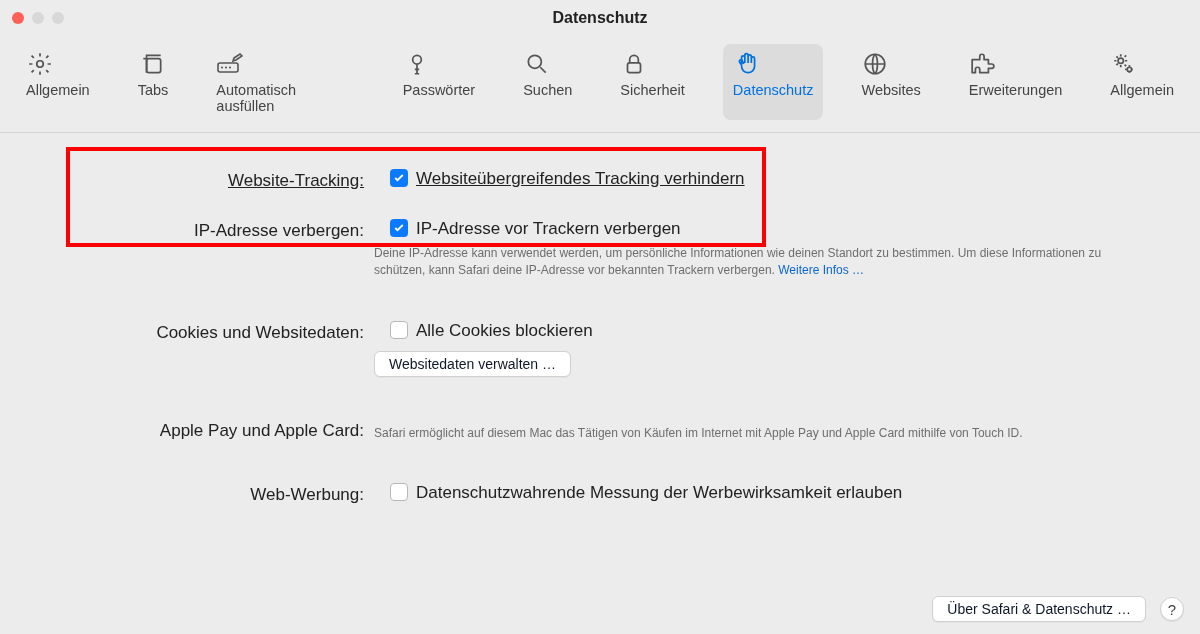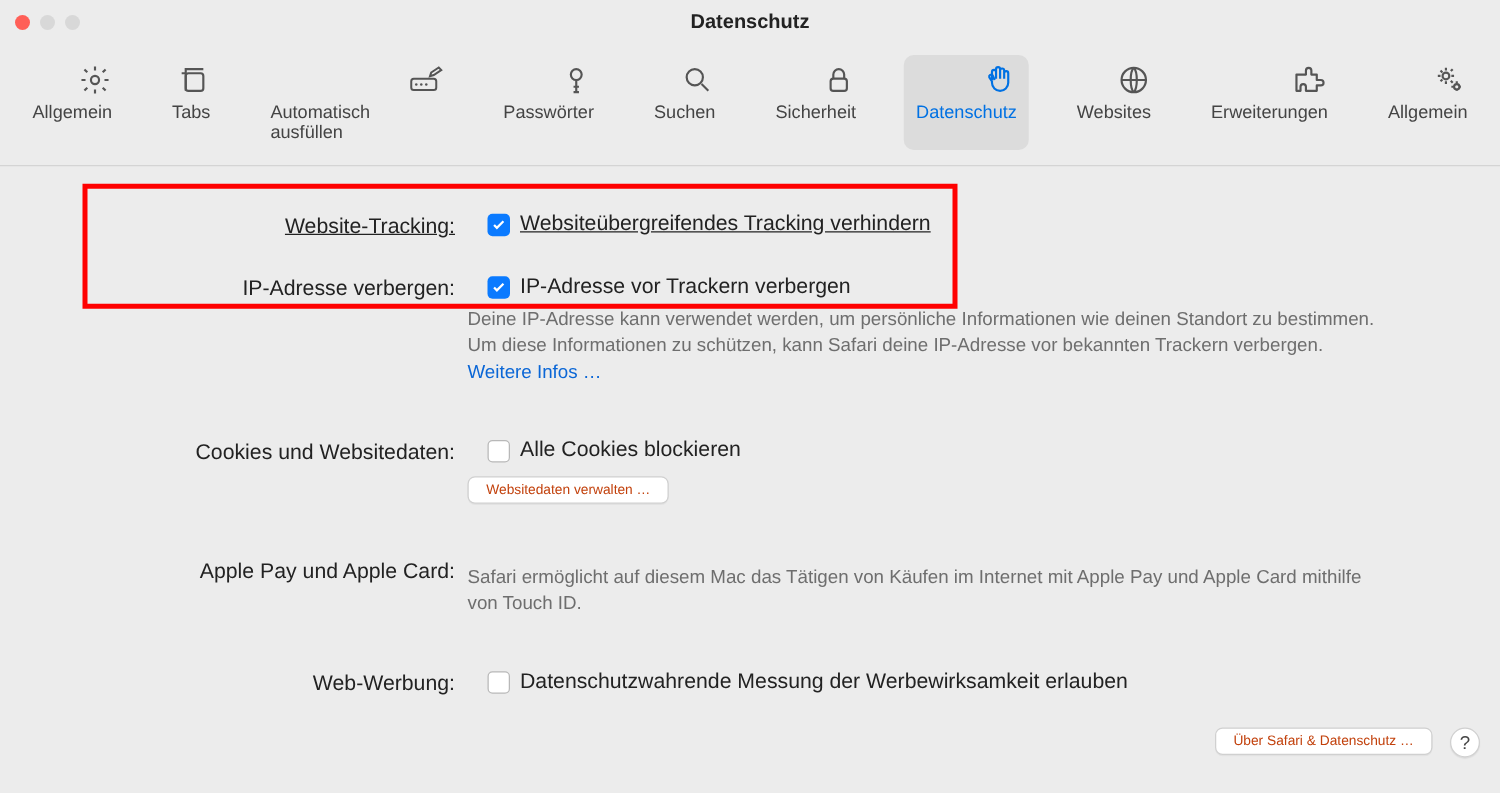--- a/index.html
+++ b/index.html
@@ -30,21 +30,21 @@
       font-weight: 600; font-size: 16px; color: #222; pointer-events: none;
     }
     .toolbar {
       display: flex;
       justify-content: center;
       gap: 28px;
       padding: 8px 16px 12px 16px;
       border-bottom: 1px solid #d4d4d4;
     }
     .tab-item {
-      display: flex; flex-direction: column; align-items: flex-end;
+      display: flex; flex-direction: column; align-items: flex-start;
       gap: 4px; padding: 6px 10px; border-radius: 8px; cursor: default;
       color: #555;
     }
     .tab-item.active {
       background: #dcdcdc;
       color: #0071e3;
     }
     .tab-item .ti-icon { width: 28px; height: 28px; display:flex; align-items:center; justify-content:center; }
     .tab-item .ti-icon svg { stroke: #555; fill: none; stroke-width: 1.6; }
     .tab-item.active .ti-icon svg { stroke: #0071e3; }
@@ -58,46 +58,46 @@
     .label-col {
       width: 334px;
       text-align: right;
       padding-right: 10px;
       padding-top: 2px;
       color: #222;
       font-size: 17px;
       flex-shrink: 0;
     }
     .ctrl-col { flex: 1; padding-right: 40px; }
-    .check-line { display: flex; align-items: flex-end; gap: 8px; padding-left: 16px; }
+    .check-line { display: flex; align-items: flex-start; gap: 8px; padding-left: 16px; }
     .checkbox {
       width: 18px; height: 18px; border-radius: 4px;
       display: inline-flex; align-items: center; justify-content: center;
       flex-shrink: 0;
     }
     .checkbox.checked { background: #0a7aff; }
     .checkbox.unchecked { background: #fff; border: 1px solid #b8b8b8; }
     .checkbox svg { stroke: #fff; stroke-width: 2.4; fill: none; }
-    .desc { color: #6e6e6e; font-size: 15px; margin-top: 6px; line-height: 1.4; max-width: 740px; }
+    .desc { color: #6e6e6e; font-size: 12px; margin-top: 6px; line-height: 1.4; max-width: 740px; }
     .desc a { color: #0a66d6; text-decoration: none; }
     .btn {
       display: inline-block; background: #fff; border: 1px solid #d0d0d0;
-      border-radius: 6px; padding: 4px 14px; font-size: 11px; color: #c2410c;
+      border-radius: 6px; padding: 4px 14px; font-size: 14px; color: #0f172a;
       box-shadow: 0 1px 0 rgba(0,0,0,0.04);
     }
     .gap { height: 30px; }
     .highlight-box {
       position: absolute;
       border: 4px solid #ff0000;
       pointer-events: none;
     }
     .footer {
       position: absolute;
-      bottom: 28px; right: 16px;
-      display: flex; align-items: flex-start; gap: 14px;
+      bottom: 12px; right: 16px;
+      display: flex; align-items: center; gap: 14px;
     }
     .help-btn {
       width: 24px; height: 24px; border-radius: 50%; background: #fff;
       border: 1px solid #d0d0d0; display:flex; align-items:center; justify-content:center;
       font-size: 15px; color: #444; box-shadow: 0 1px 1px rgba(0,0,0,0.08);
     }
   </style>
 </head>
 <body>
 

